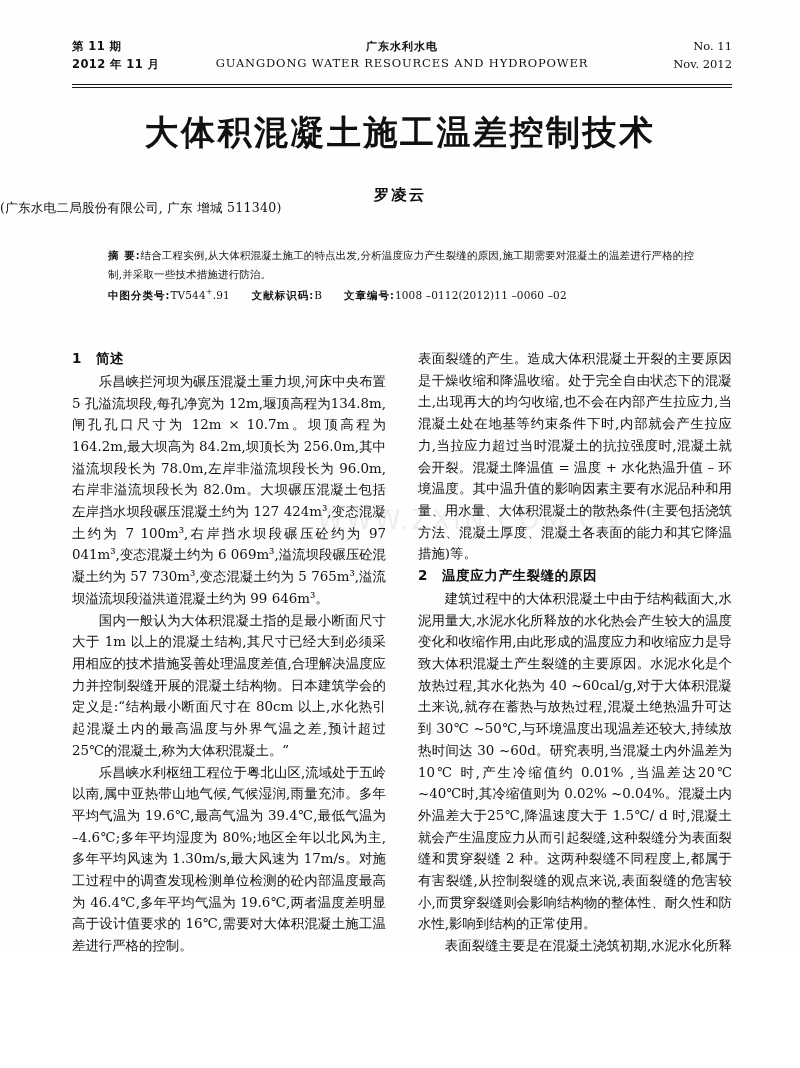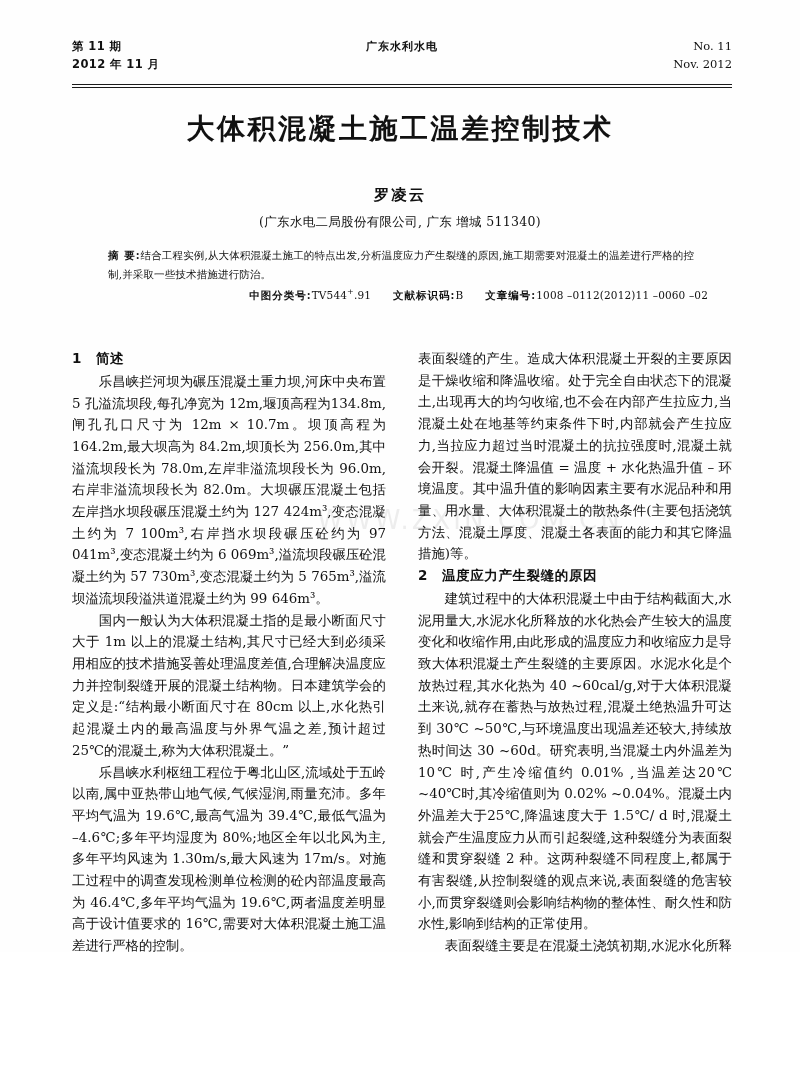--- a/index.html
+++ b/index.html
@@ -90,41 +90,40 @@
   }
 
   
   .title {
     position: absolute;
     left: 0;
     right: 0;
     top: 110px;
     text-align: center;
     font-family: "DejaVu Serif", "Liberation Serif", serif;
-    font-size: 28px;
+    font-size: 34px;
     font-weight: bold;
     letter-spacing: 2.5px;
   }
   .author {
     position: absolute;
     left: 0;
     right: 0;
     top: 185px;
     text-align: center;
     font-family: "DejaVu Serif", "Liberation Serif", serif;
     font-size: 15.5px;
     font-weight: bold;
     letter-spacing: 2px;
   }
   .affiliation {
     position: absolute;
     left: 0;
     right: 0;
-    top: 214px;
-    text-align: center;
+    top: 200px;
     font-family: "DejaVu Serif", "Liberation Serif", serif;
     font-size: 12.5px;
     letter-spacing: .3px;
   }
 
   
   .meta-block {
     position: absolute;
     left: 108px;
     top: 246px;
@@ -132,21 +131,21 @@
     font-size: 10.5px;
     line-height: 1.78;
     letter-spacing: .15px;
   }
   .meta-row { white-space: normal; }
   .meta-lab {
     font-weight: bold;
     letter-spacing: 1px;
   }
   .kw-row { margin-top: 2px; }
-  .cls-row { margin-top: 2px; text-align: right; }
+  .cls-row { margin-top: 2px; }
   .cls-gap { display: inline-block; width: 22px; }
   .sup-star { vertical-align: super; font-size: 8px; }
 
   
   .columns {
     position: absolute;
     left: 72px;
     top: 348px;
     width: 660px;
     height: 590px;
@@ -219,20 +218,21 @@
 
 <div class="page">
 
   <div class="masthead">
     <div class="mast-left">
       <div class="mast-cn">第 11 期</div>
       <div class="mast-cn">2012 年 11 月</div>
     </div>
     <div class="mast-center">
       <div class="mast-cn-title">广东水利水电</div>
+      <div class="mast-en">GUANGDONG WATER RESOURCES AND HYDROPOWER</div>
     </div>
     <div class="mast-right">
       <div class="mast-no">No. 11</div>
       <div class="mast-no">Nov.  2012</div>
     </div>
   </div>
   <div class="rule-double"></div>
 
   <div class="title">大体积混凝土施工温差控制技术</div>
   <div class="author">罗凌云</div>

